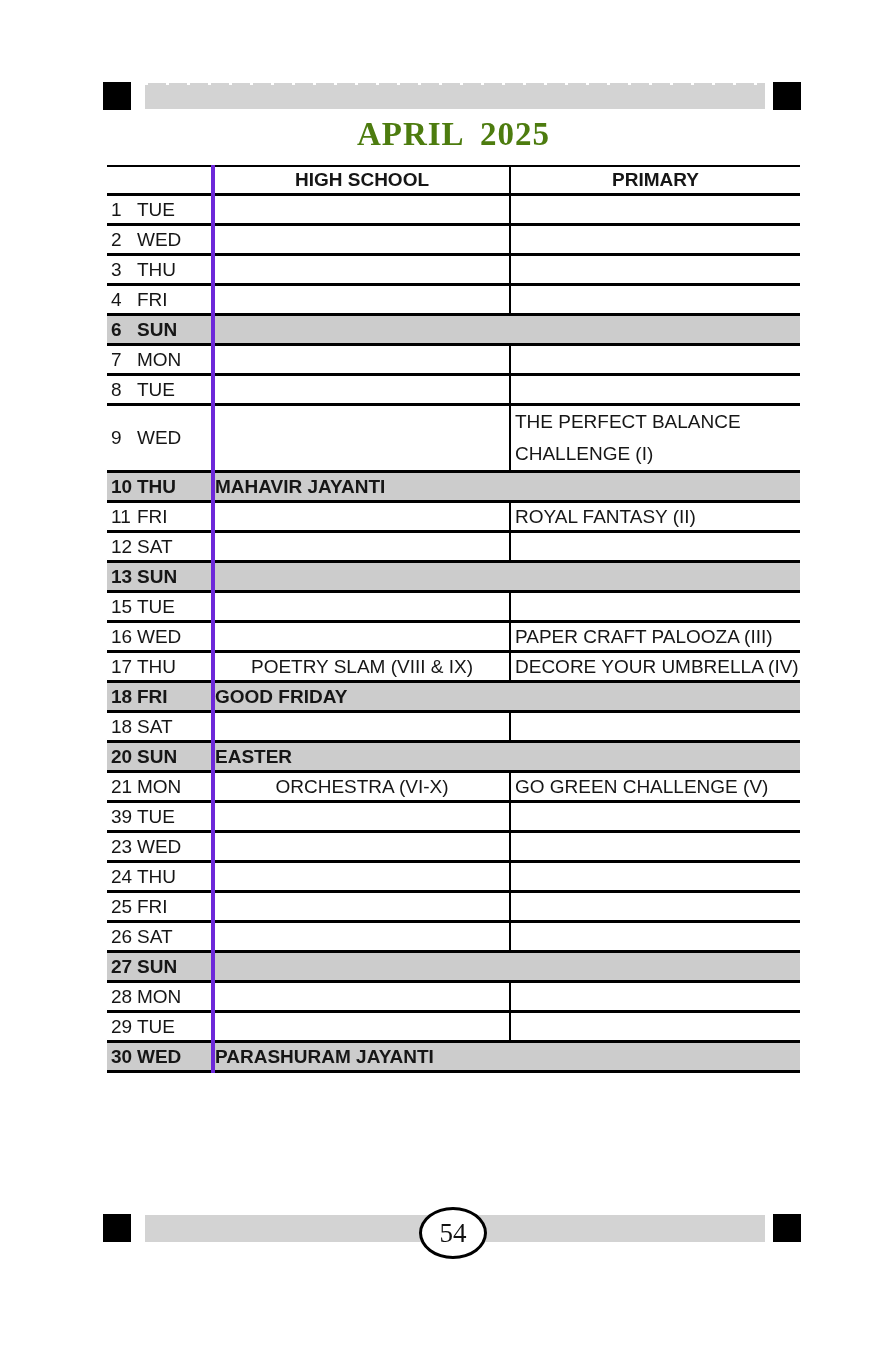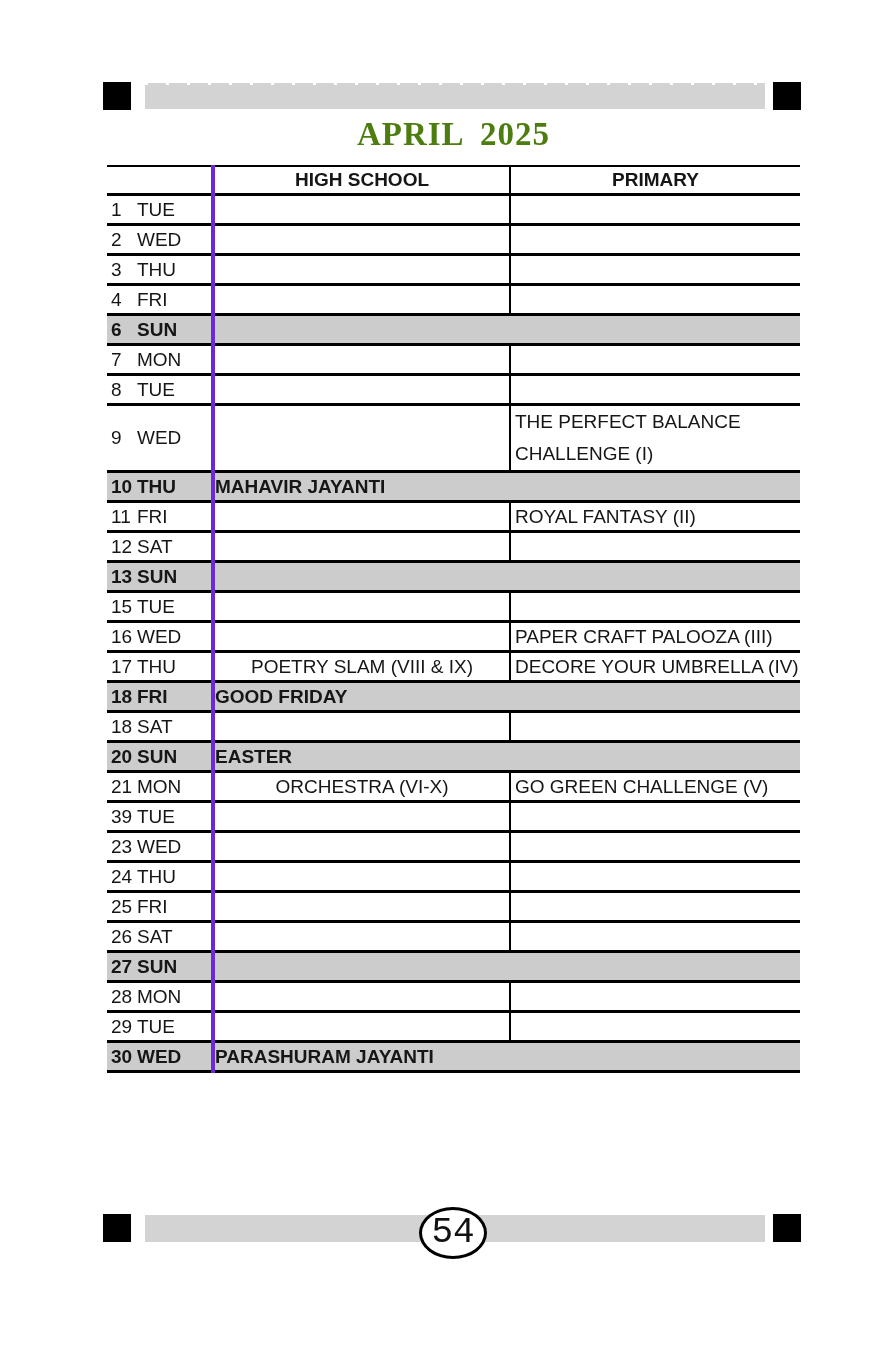--- a/index.html
+++ b/index.html
@@ -96,22 +96,22 @@
   
   #page-oval {
     position: absolute;
     left: 419px; top: 1207px;
     width: 62px; height: 46px;
     background: #fff;
     border: 3px solid #000;
     border-radius: 50%;
     text-align: center;
     line-height: 46px;
-    font-family: Liberation Mono, monospace;
-    font-size: 36px;
+    font-family: Liberation Serif, serif;
+    font-size: 27px;
     color: #111;
     z-index: 2;
     box-sizing: content-box;
   }
 </style>
 </head>
 <body>
 
 <div id="page">
 

